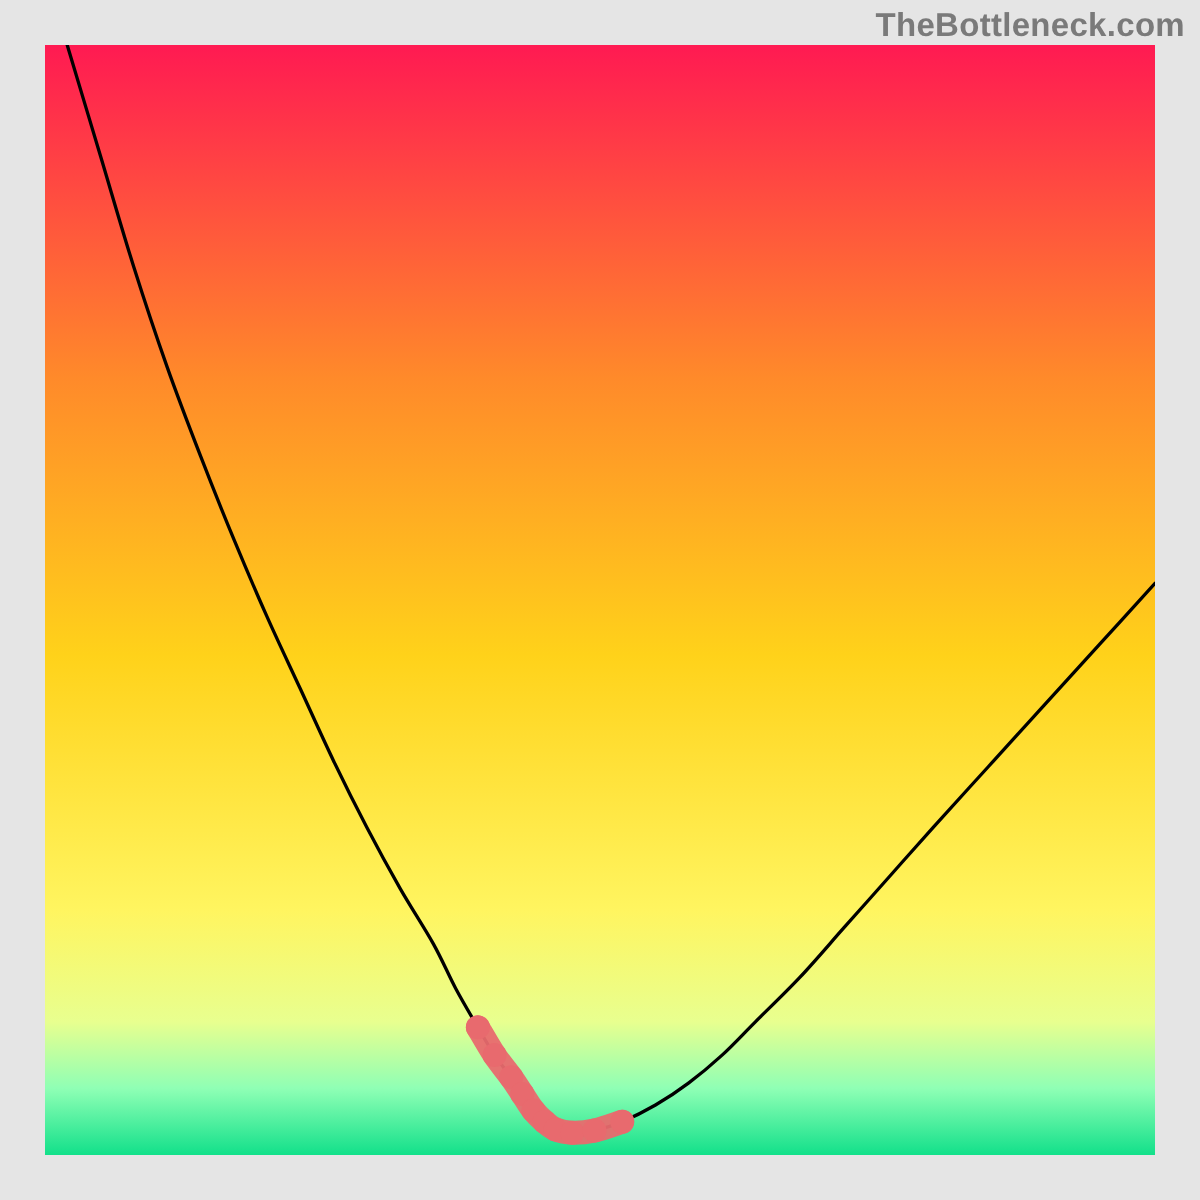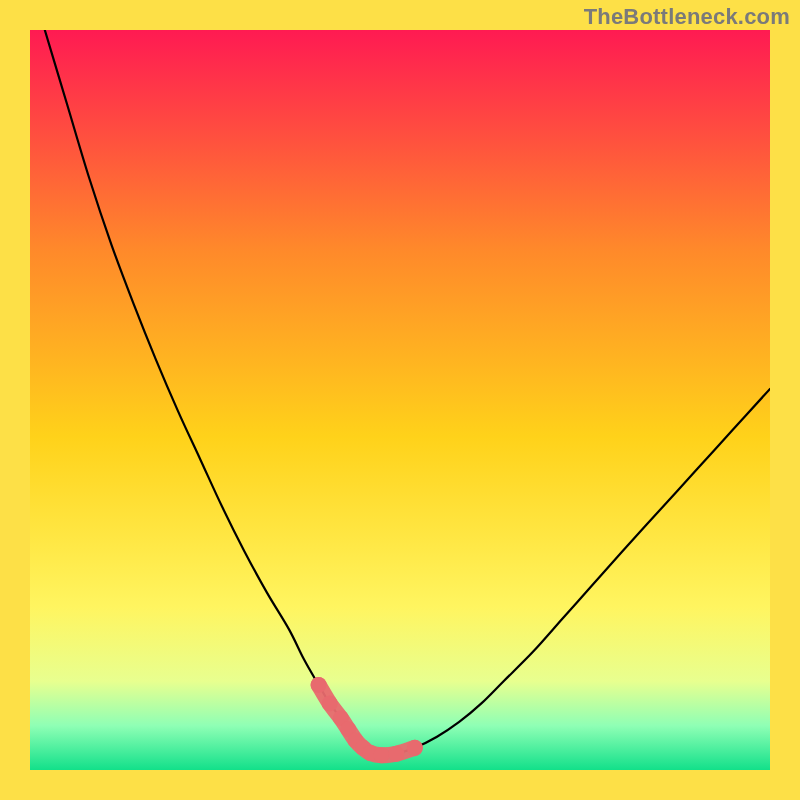--- a/index.html
+++ b/index.html
@@ -10,21 +10,21 @@
     background: #000;
     overflow: hidden;
     font-family: Arial, Helvetica, sans-serif;
   }
   .frame {
     position: absolute;
     left: 0;
     top: 0;
     width: 800px;
     height: 800px;
-    background: #fde047;
+    background: #e5e5e5;
   }
   .watermark {
     position: absolute;
     top: 4px;
     right: 10px;
     color: #7a7a7a;
     font-size: 22px;
     font-weight: 600;
     letter-spacing: 0.2px;
   }

